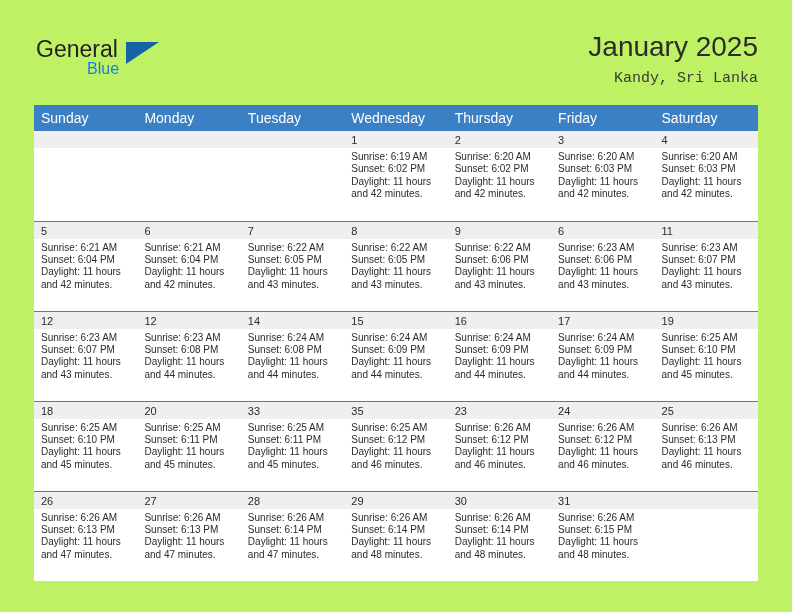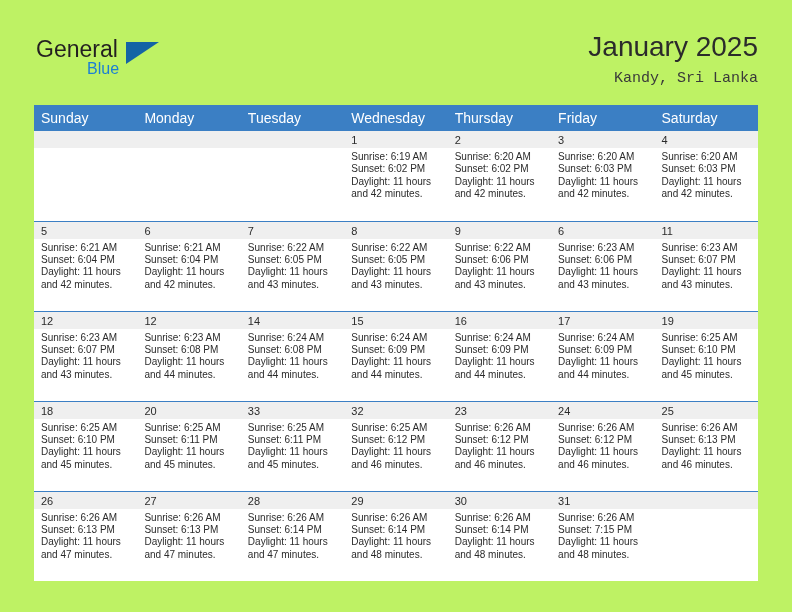--- a/index.html
+++ b/index.html
@@ -351,21 +351,21 @@
           <td>
             <div class="daynum-band">33</div>
             <div class="cell-body">
               <div>Sunrise: 6:25 AM</div>
               <div>Sunset: 6:11 PM</div>
               <div>Daylight: 11 hours</div>
               <div>and 45 minutes.</div>
             </div>
           </td>
           <td>
-            <div class="daynum-band">32</div>
+            <div class="daynum-band">35</div>
             <div class="cell-body">
               <div>Sunrise: 6:25 AM</div>
               <div>Sunset: 6:12 PM</div>
               <div>Daylight: 11 hours</div>
               <div>and 46 minutes.</div>
             </div>
           </td>
           <td>
             <div class="daynum-band">23</div>
             <div class="cell-body">
@@ -437,21 +437,21 @@
               <div>Sunrise: 6:26 AM</div>
               <div>Sunset: 6:14 PM</div>
               <div>Daylight: 11 hours</div>
               <div>and 48 minutes.</div>
             </div>
           </td>
           <td>
             <div class="daynum-band">31</div>
             <div class="cell-body">
               <div>Sunrise: 6:26 AM</div>
-              <div>Sunset: 7:15 PM</div>
+              <div>Sunset: 6:15 PM</div>
               <div>Daylight: 11 hours</div>
               <div>and 48 minutes.</div>
             </div>
           </td>
           <td class="empty">
             <div class="daynum-band"></div>
           </td>
         </tr>
       </tbody>
   </table>

